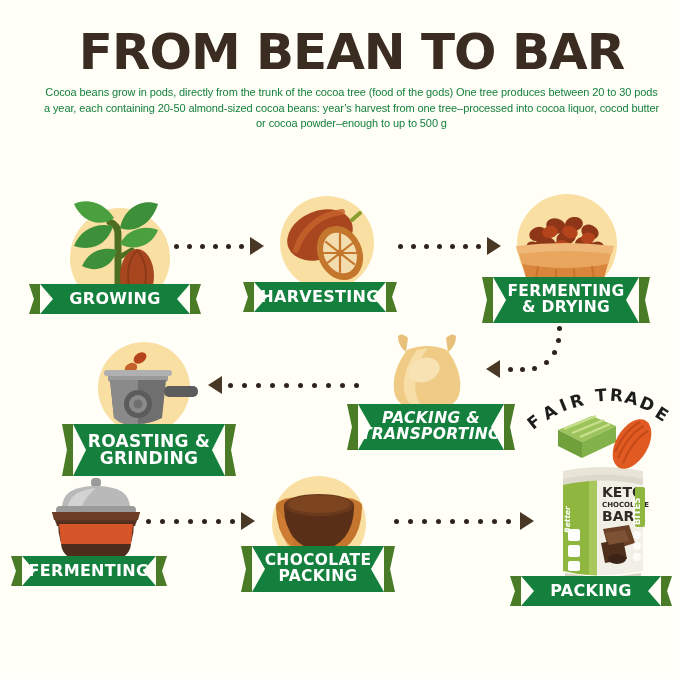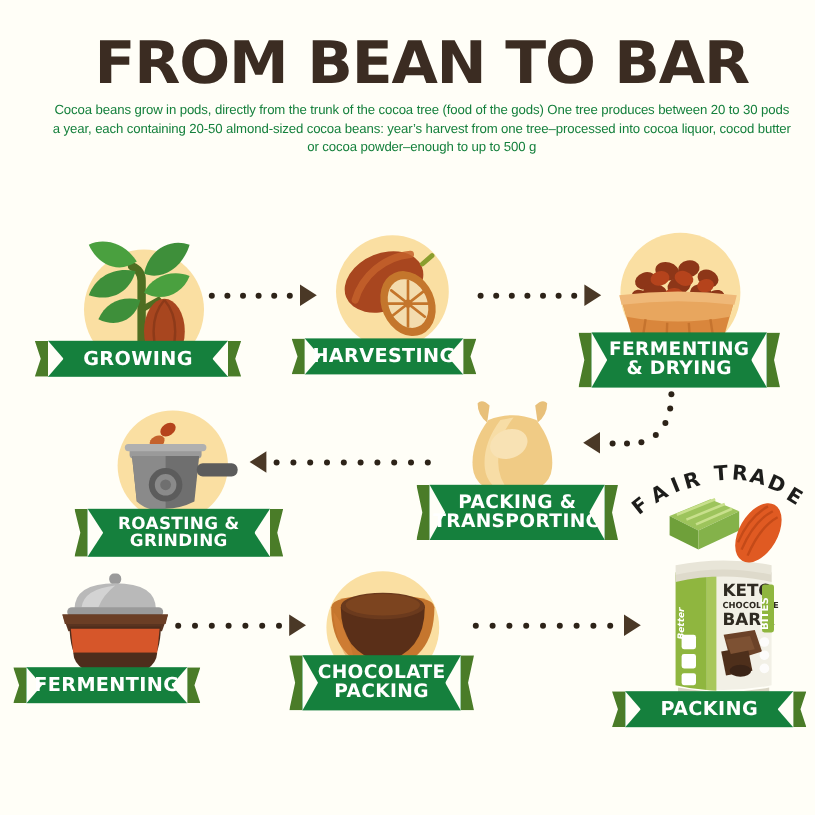--- a/index.html
+++ b/index.html
@@ -225,21 +225,21 @@
       <rect x="24" y="38" width="60" height="10" rx="3" fill="#9a9a9a"></rect>
       <path d="M26 46 L82 46 L78 84 Q54 96 30 84 Z" fill="#6f6f6f"></path>
       <path d="M26 46 L54 46 L54 92 Q38 92 30 84 Z" fill="#8a8a8a"></path>
       <rect x="80" y="52" width="34" height="11" rx="5" fill="#5c5c5c"></rect>
       <circle cx="54" cy="70" r="14" fill="#5c5c5c"></circle>
       <circle cx="54" cy="70" r="9" fill="#8a8a8a"></circle>
       <circle cx="54" cy="70" r="4.5" fill="#6f6f6f"></circle>
       <rect x="20" y="36" width="68" height="6" rx="3" fill="#b0b0b0"></rect>
     </svg>
   </div>
-  <div class="ribbon" style="left:73px;top:424px;width:152px;height:40px;font-size:14px;flex-direction:column;">
+  <div class="ribbon" style="left:73px;top:424px;width:152px;height:52px;font-size:17px;flex-direction:column;">
     <span class="notchL"></span>
     <span class="rtext">ROASTING &amp;</span>
     <span class="rtext">GRINDING</span>
     <span class="notchR"></span>
   </div>
 
   <div class="dots" style="left:208px;top:382px;width:160px;height:10px;">
     <span class="tri l" style="left:0px;top:-6px;"></span>
     <span class="dot" style="left:20px;top:1px;"></span>
     <span class="dot" style="left:34px;top:1px;"></span>
@@ -256,21 +256,21 @@
   <div class="node" style="left:372px;top:326px;width:110px;height:96px;">
     <svg class="art" width="110" height="96" viewBox="0 0 110 96">
       <path d="M36 12 Q30 6 26 10 Q26 20 34 26 Z" fill="#e8c07a"></path>
       <path d="M74 12 Q80 6 84 10 Q84 20 76 26 Z" fill="#e8c07a"></path>
       <path d="M35 24 Q20 44 22 64 Q24 84 55 86 Q86 84 88 64 Q90 44 75 24 Q55 16 35 24 Z" fill="#f0cb85"></path>
       <path d="M45 24 Q30 44 32 64 Q34 82 55 86 Q40 72 44 50 Q46 34 56 22 Z" fill="#f7dda6"></path>
       <ellipse cx="52" cy="44" rx="16" ry="12" transform="rotate(-20 52 44)" fill="#f8e2b4"></ellipse>
       <path d="M24 78 Q55 92 86 78 L86 88 Q55 94 24 88 Z" fill="#e0b269"></path>
     </svg>
   </div>
-  <div class="ribbon" style="left:358px;top:404px;width:146px;height:46px;font-size:15.5px;flex-direction:column;">
+  <div class="ribbon" style="left:358px;top:404px;width:146px;height:46px;font-size:15.5px;flex-direction:column;font-style:italic;">
     <span class="notchL"></span>
     <span class="rtext">PACKING &amp;</span>
     <span class="rtext">TRANSPORTING</span>
     <span class="notchR"></span>
   </div>
 
   <div class="dots" style="left:484px;top:326px;width:90px;height:70px;">
     <span class="dot" style="left:73px;top:0px;"></span>
     <span class="dot" style="left:72px;top:12px;"></span>
     <span class="dot" style="left:68px;top:24px;"></span>

